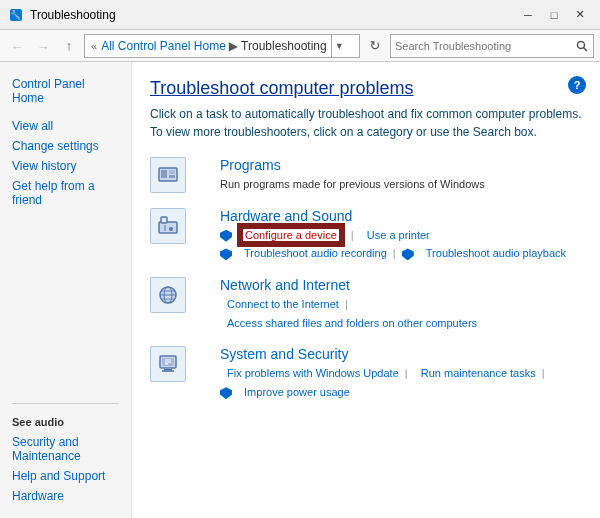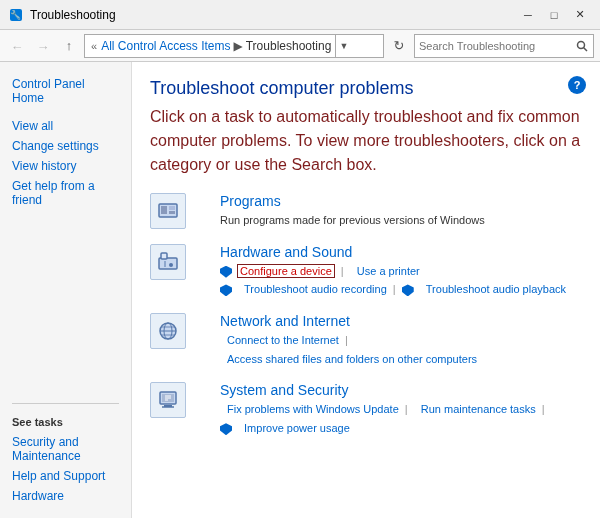--- a/index.html
+++ b/index.html
@@ -124,21 +124,21 @@
       justify-content: center;
       color: #555;
       font-size: 13px;
     }
     .search-box {
       display: flex;
       align-items: center;
       background: #fff;
       border: 1px solid #aaa;
       height: 24px;
-      width: 180px;
+      width: 204px;
     }
     .search-input {
       border: none;
       outline: none;
       font-size: 11px;
       padding: 0 4px;
       flex: 1;
       height: 100%;
       color: #666;
       background: transparent;
@@ -198,24 +198,25 @@
       flex: 1;
       padding: 16px 18px;
       overflow-y: auto;
       position: relative;
     }
     .content-title {
       font-size: 18px;
       color: #003399;
       font-weight: normal;
       margin-bottom: 6px;
+      text-decoration: underline;
     }
     .content-description {
-      font-size: 16px;
-      color: #7f1d1d;
+      font-size: 12px;
+      color: #0c4a6e;
       line-height: 1.5;
       margin-bottom: 16px;
     }
     .help-btn {
       position: absolute;
       top: 14px;
       right: 14px;
       width: 18px;
       height: 18px;
       background: #0066cc;
@@ -267,21 +268,21 @@
       color: #333;
       line-height: 1.7;
     }
     .cat-link {
       color: #0066cc;
       cursor: pointer;
       text-decoration: none;
       padding-left: 7px;
     }
     .cat-link.highlighted {
-      border: 1px solid #7f1d1d;
+      border: 6px solid #7f1d1d;
       color: #cc0000;
       padding: 0 2px;
     }
     .separator {
       color: #999;
       margin: 0 3px;
     }
   </style>
 </head>
 <body>
@@ -300,21 +301,21 @@
     <button class="title-bar-btn close">✕</button>
   </div>
 </div>
 
 <div class="address-bar">
   <button class="nav-btn" disabled="">←</button>
   <button class="nav-btn" disabled="">→</button>
   <button class="nav-btn">↑</button>
   <div class="breadcrumb-bar">
     <span style="font-size:11px;color:#666;margin-right:4px;">«</span>
-    <span class="breadcrumb-link">All Control Access Items</span>
+    <span class="breadcrumb-link">All Control Panel Home</span>
     <span class="breadcrumb-arrow"> ▶ </span>
     <span class="breadcrumb-current">Troubleshooting</span>
     <button class="breadcrumb-dropdown">▼</button>
   </div>
   <button class="refresh-btn">↻</button>
   <div class="search-box">
     <input class="search-input" type="text" placeholder="Search Troubleshooting" style="">
     <button class="search-icon-btn">
       <svg width="12" height="12" viewBox="0 0 12 12">
         <circle cx="5" cy="5" r="3.5" stroke="#555" stroke-width="1.5" fill="none"></circle>
@@ -329,21 +330,21 @@
   <div class="sidebar">
     <a class="sidebar-link">Control Panel Home</a>
     <div style="height:8px;"></div>
     <a class="sidebar-link">View all</a>
     <a class="sidebar-link">Change settings</a>
     <a class="sidebar-link">View history</a>
     <a class="sidebar-link">Get help from a friend</a>
 
     <div class="sidebar-spacer"></div>
     <hr class="sidebar-divider">
-    <div class="sidebar-see-also">See tasks</div>
+    <div class="sidebar-see-also">See audio</div>
     <a class="sidebar-link">Security and Maintenance</a>
     <a class="sidebar-link">Help and Support</a>
     <a class="sidebar-link">Hardware</a>
   </div>
 
   <div class="content-area">
     <button class="help-btn">?</button>
     <h1 class="content-title">Troubleshoot computer problems</h1>
     <p class="content-description">Click on a task to automatically troubleshoot and fix common computer problems.
 To view more troubleshooters, click on a category or use the Search box.</p>

